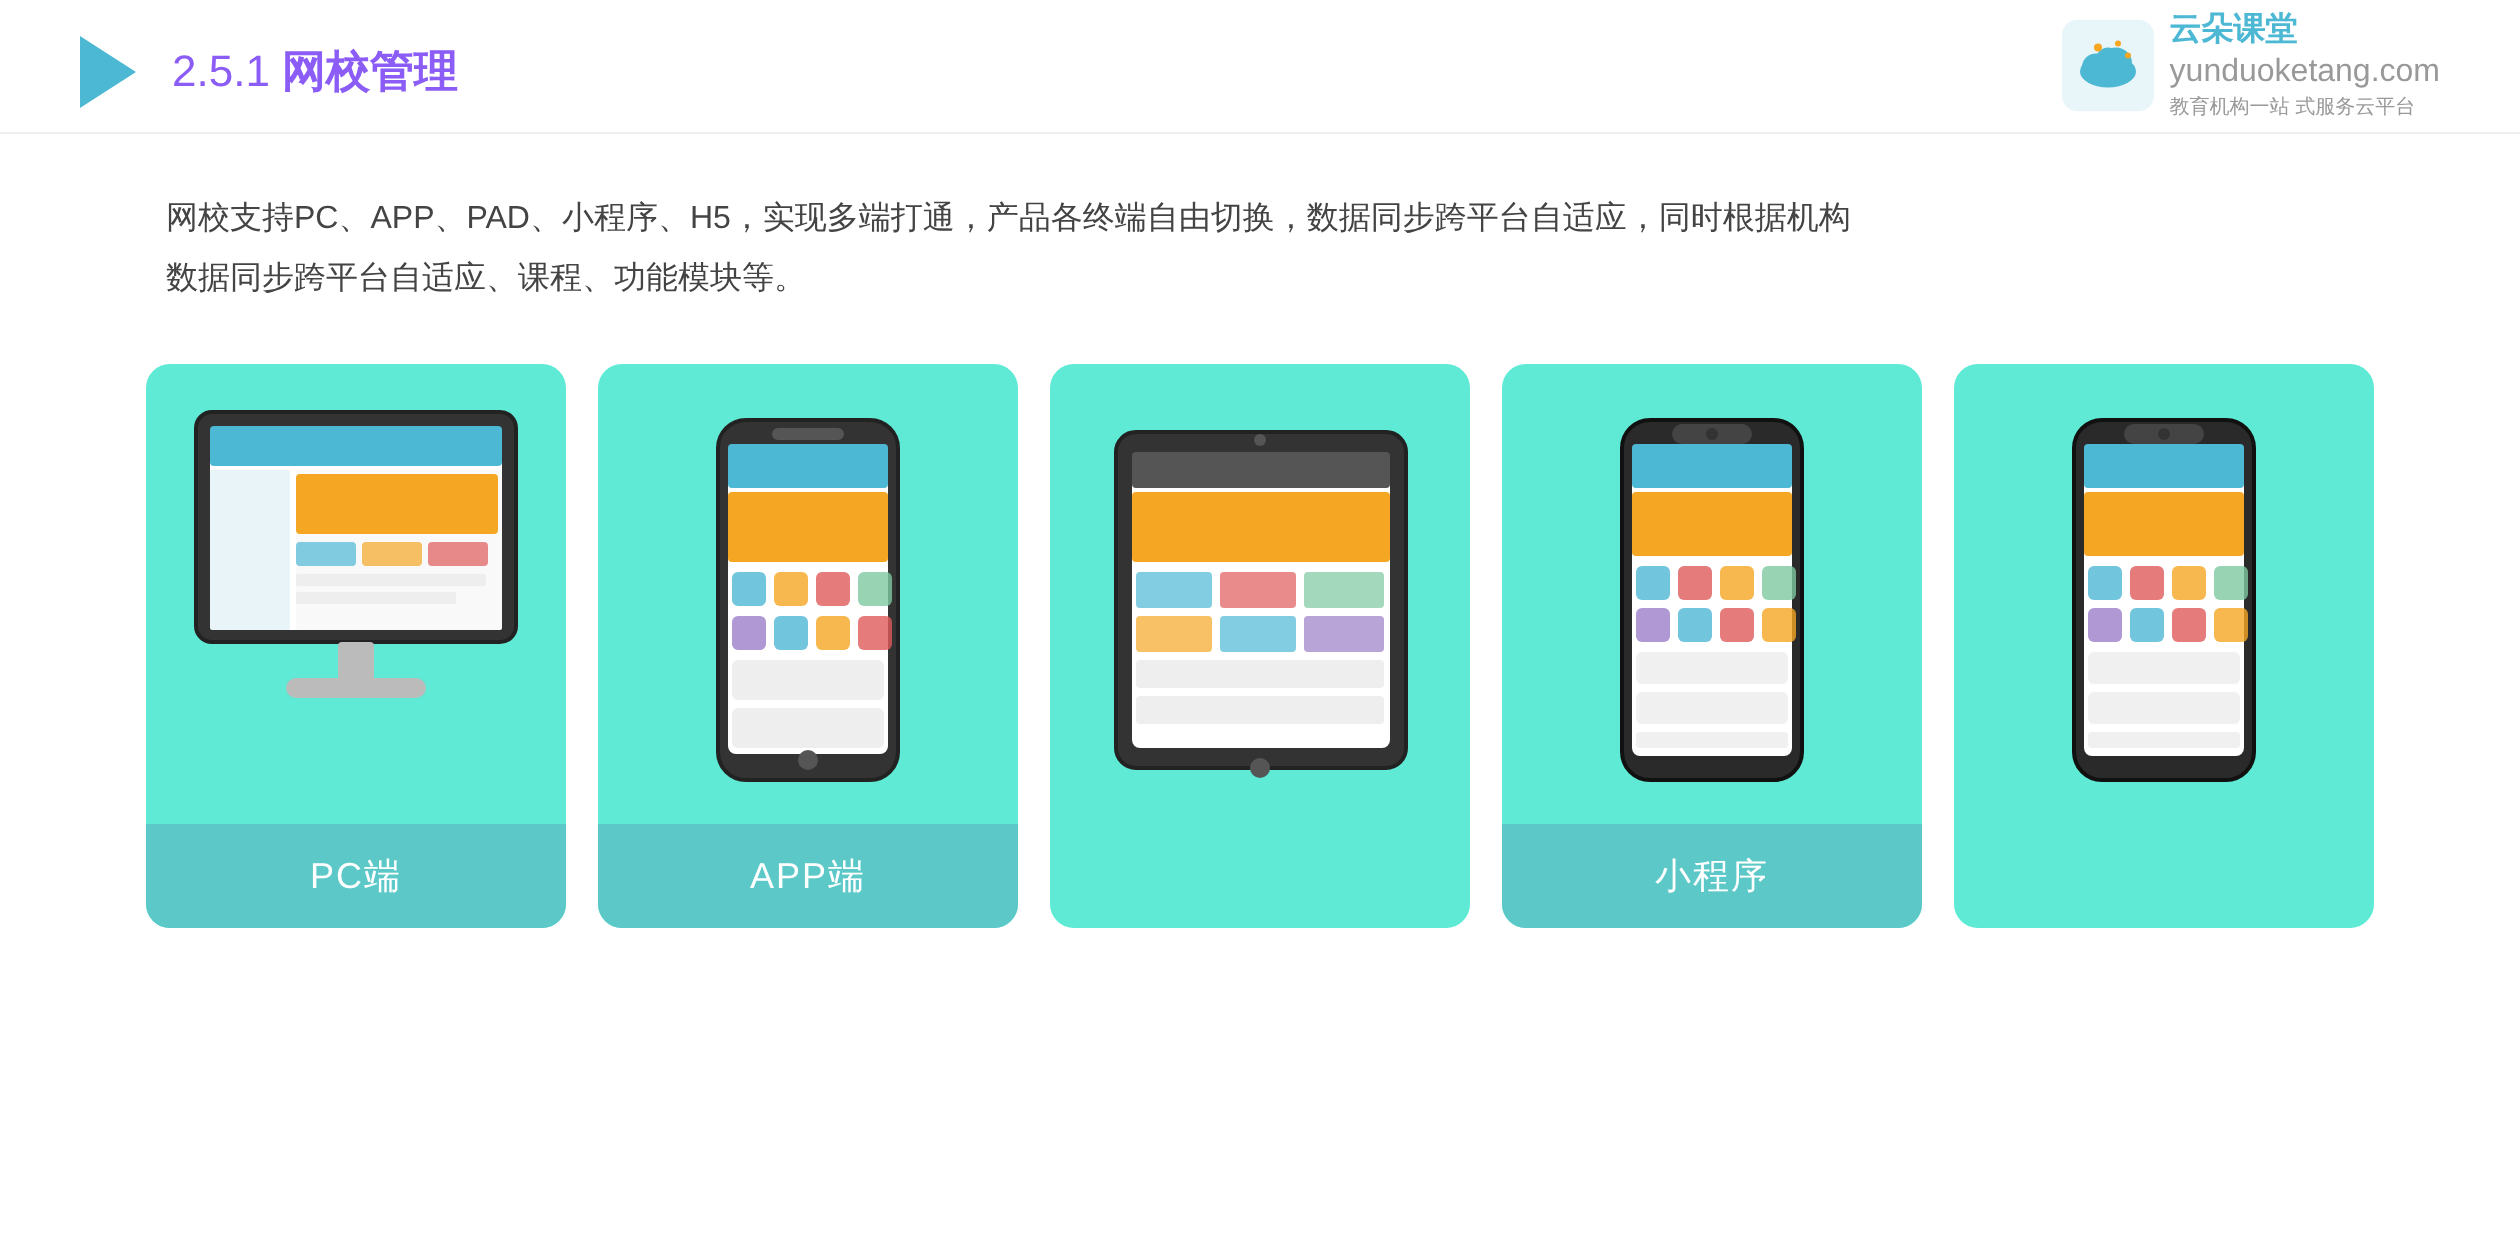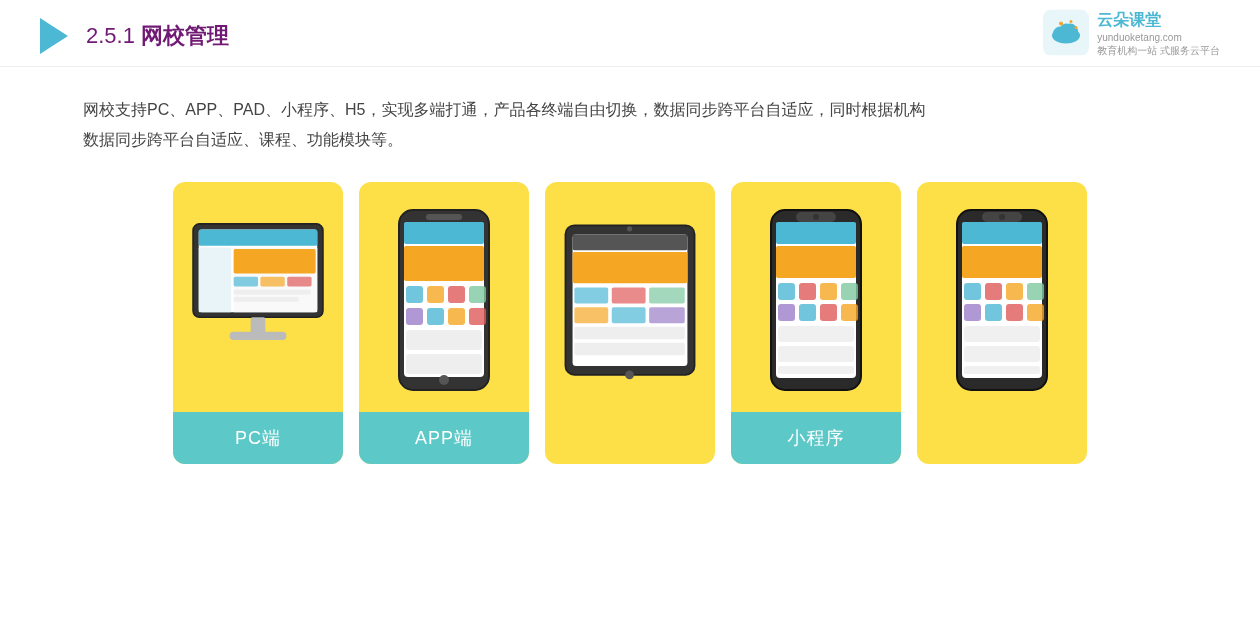--- a/index.html
+++ b/index.html
@@ -26,21 +26,21 @@
       height: 0;
       border-left: 28px solid #4db8d4;
       border-top: 18px solid transparent;
       border-bottom: 18px solid transparent;
       margin-right: 18px;
       flex-shrink: 0;
     }
 
     .page-title-text {
       font-size: 22px;
-      color: #701a75;
+      color: #8b5cf6;
       font-weight: 400;
     }
     .page-title-text strong {
       font-weight: 700;
     }
 
     .brand-logo {
       position: absolute;
       right: 40px;
       top: 50%;
@@ -54,21 +54,21 @@
       display: flex;
       flex-direction: column;
       line-height: 1.3;
     }
     .brand-name {
       font-size: 16px;
       color: #4db8d4;
       font-weight: 700;
     }
     .brand-url {
-      font-size: 10px;
+      font-size: 16px;
       color: #999;
     }
     .brand-slogan {
       font-size: 10px;
       color: #999;
     }
 
     
     .description {
       padding: 28px 40px 16px 40px;
@@ -80,23 +80,23 @@
 
     
     .cards-section {
       padding: 10px 30px 20px 30px;
       display: flex;
       gap: 16px;
       justify-content: center;
     }
 
     .device-card {
-      background: #fde047;
+      background: #5eead4;
       border-radius: 12px;
-      width: 170px;
+      width: 210px;
       flex-shrink: 0;
       overflow: hidden;
       display: flex;
       flex-direction: column;
       align-items: flex-end;
     }
 
     .device-card-image {
       width: 100%;
       height: 230px;

